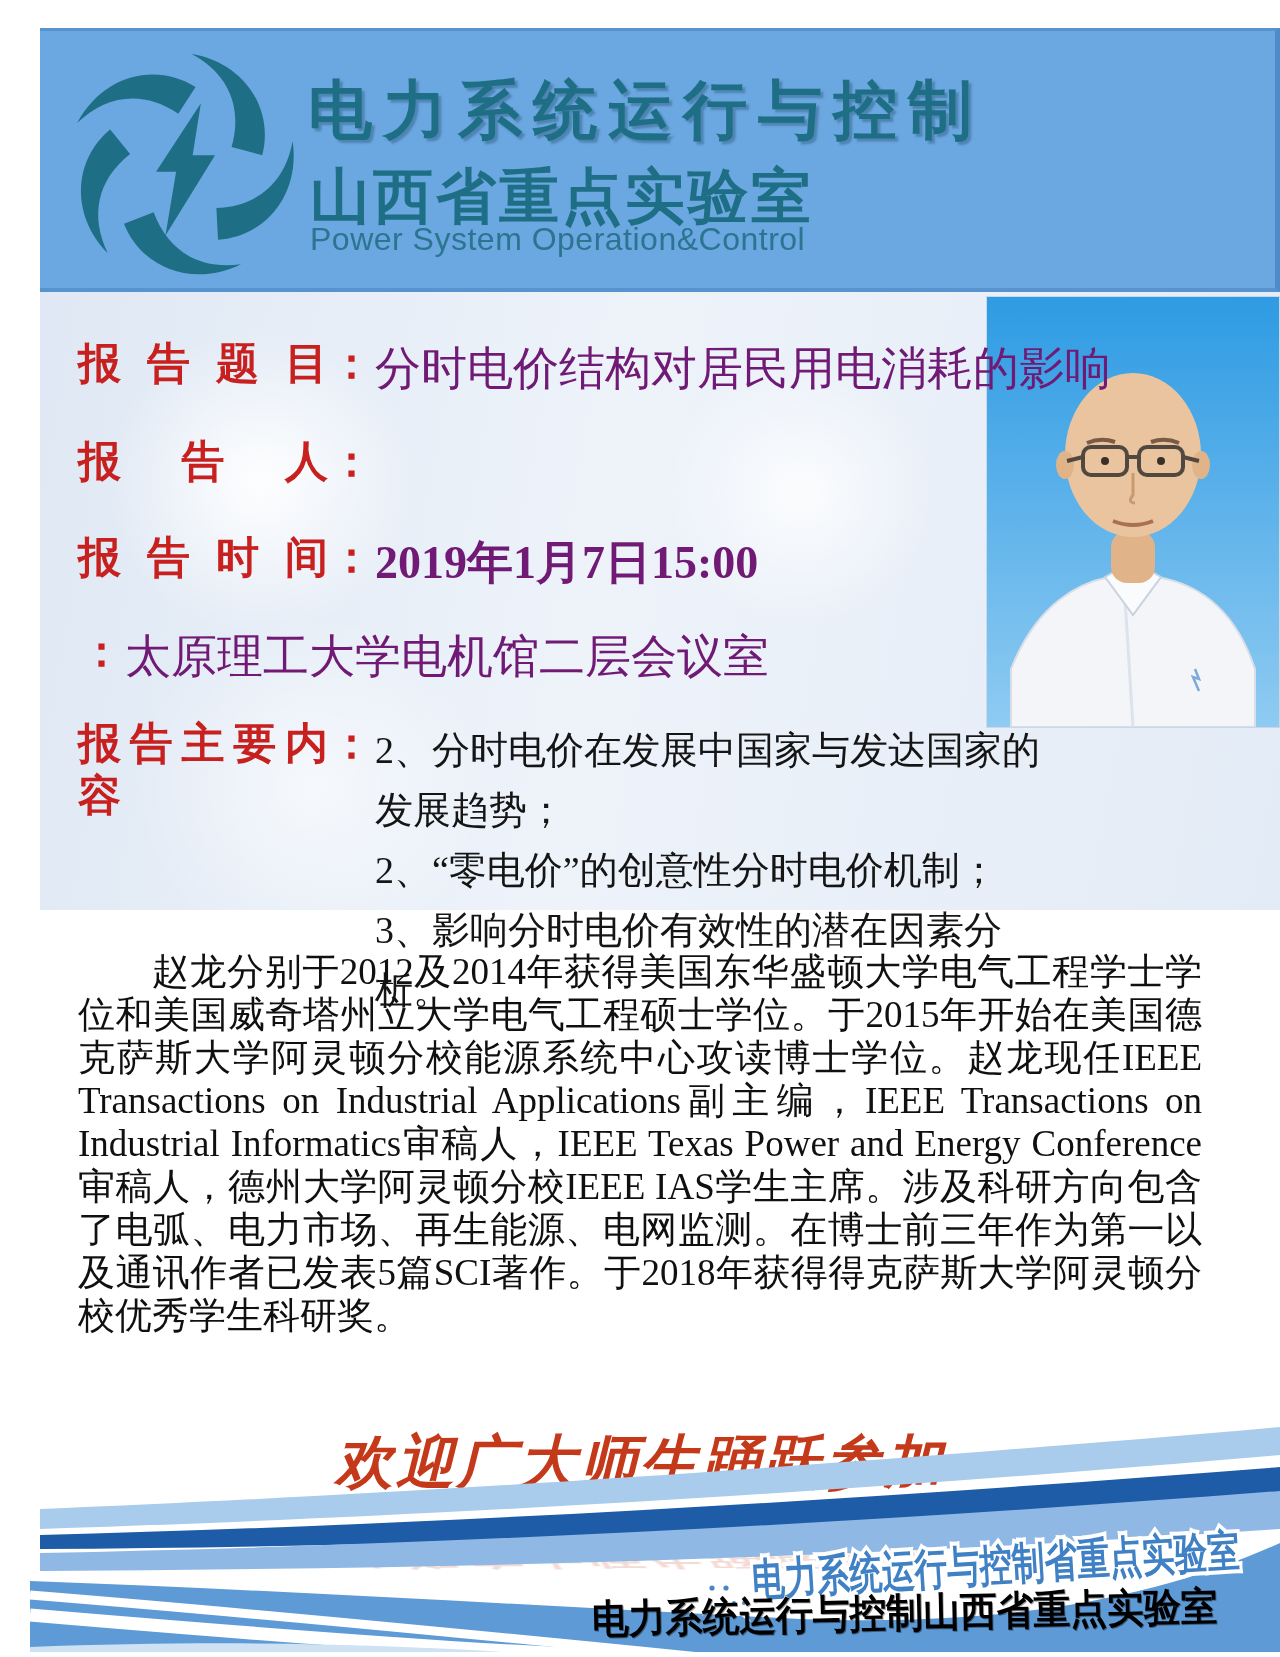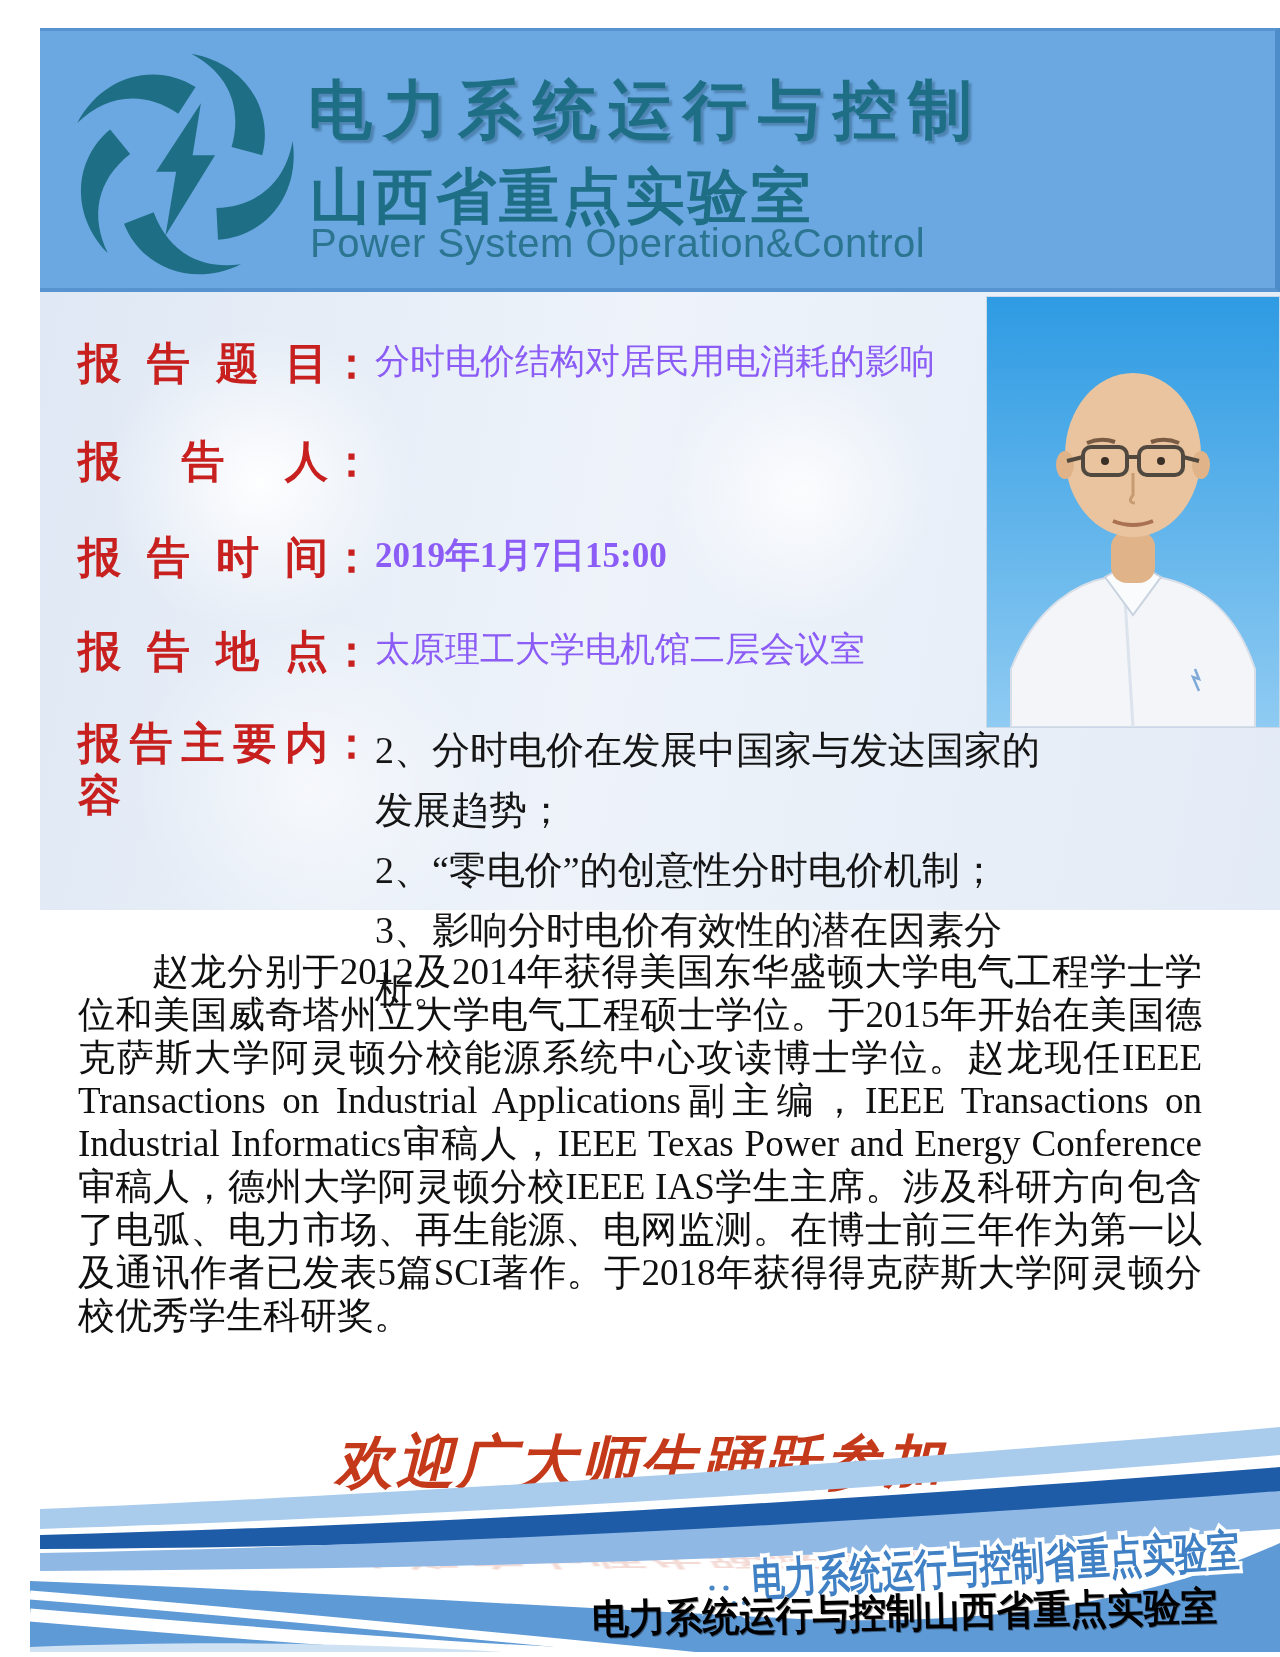--- a/index.html
+++ b/index.html
@@ -20,21 +20,21 @@
     position:absolute; left:0; top:36px; white-space:nowrap;
     font-size:64px; font-weight:bold; letter-spacing:11px;
     color:var(--teal-ink,#1E6F86); text-shadow:3px 3px 2px rgba(25,70,95,.35);
   }
   .subtitle-cn {
     position:absolute; left:2px; top:126px; white-space:nowrap;
     font-size:60px; font-weight:bold; letter-spacing:3px; color:var(--teal-ink,#1E6F86);
   }
   .title-en {
     position:absolute; left:2px; top:190px; white-space:nowrap;
-    font-size:40px; font-weight:normal; letter-spacing:0.5px; color:#2B7590;
+    font-size:32px; font-weight:normal; letter-spacing:0.5px; color:#2B7590;
   }
 
   
   .body-bg {
     position:absolute; left:40px; top:292px; width:1240px; height:618px;
     background:linear-gradient(100deg,#dfe8f4 0%, #eef3fa 45%, #e3ebf6 100%);
   }
   .bokeh { position:absolute; border-radius:50%; pointer-events:none; }
   .b1 { left:60px;  top:40px;  width:320px; height:300px; background:radial-gradient(circle,rgba(255,255,255,.95) 0%,rgba(255,255,255,0) 70%); }
   .b2 { left:620px; top:70px;  width:280px; height:260px; background:radial-gradient(circle,rgba(255,255,255,.8) 0%,rgba(255,255,255,0) 70%); }
@@ -47,22 +47,22 @@
 
   
   .row { position:absolute; left:78px; display:flex; align-items:flex-start; }
   .r1 { top:338px;justify-content:space-between; } .r2 { top:436px; } .r3 { top:532px; } .r4 { top:626px; } .r5 { top:718px; }
   .info-label {
     flex:none; width:250px; font-size:43px; font-weight:bold; line-height:1.2;
     color:var(--label-red,#C7201F); text-align:justify; text-align-last:justify;
   }
   .info-colon { flex:none; font-size:43px; font-weight:bold; line-height:1.2; color:var(--label-red,#C7201F); margin:0 2px; }
   .info-value {
-    font-family:"Liberation Serif","DejaVu Serif",serif; font-size:35px; line-height:1.25;
-    color:#8b5cf6; padding-top:2px; white-space:nowrap;
+    font-family:"Liberation Serif","DejaVu Serif",serif; font-size:46px; line-height:1.25;
+    color:#701a75; padding-top:2px; white-space:nowrap;
   }
   .r3 .info-value { font-weight:bold; }
   .agenda-items { width:700px; padding-top:2px; }
   .agenda-item {
     font-family:"Liberation Serif","DejaVu Serif",serif; font-size:38px; line-height:60px;
     color:#151515; text-align:left;
   }
 
   
   .bio {
@@ -181,21 +181,20 @@
   <div class="row r2">
     <div class="info-label">报告人</div>
     <div class="info-colon">：</div>
   </div>
   <div class="row r3">
     <div class="info-label">报告时间</div>
     <div class="info-colon">：</div>
     <div class="info-value">2019年1月7日15:00</div>
   </div>
   <div class="row r4">
-    <div class="info-label">报告地点</div>
     <div class="info-colon">：</div>
     <div class="info-value">太原理工大学电机馆二层会议室</div>
   </div>
   <div class="row r5">
     <div class="info-label">报告主要内容</div>
     <div class="info-colon">：</div>
     <div class="agenda-items">
       <div class="agenda-item">2、分时电价在发展中国家与发达国家的发展趋势；</div>
       <div class="agenda-item">2、“零电价”的创意性分时电价机制；</div>
       <div class="agenda-item">3、影响分时电价有效性的潜在因素分析。</div>

